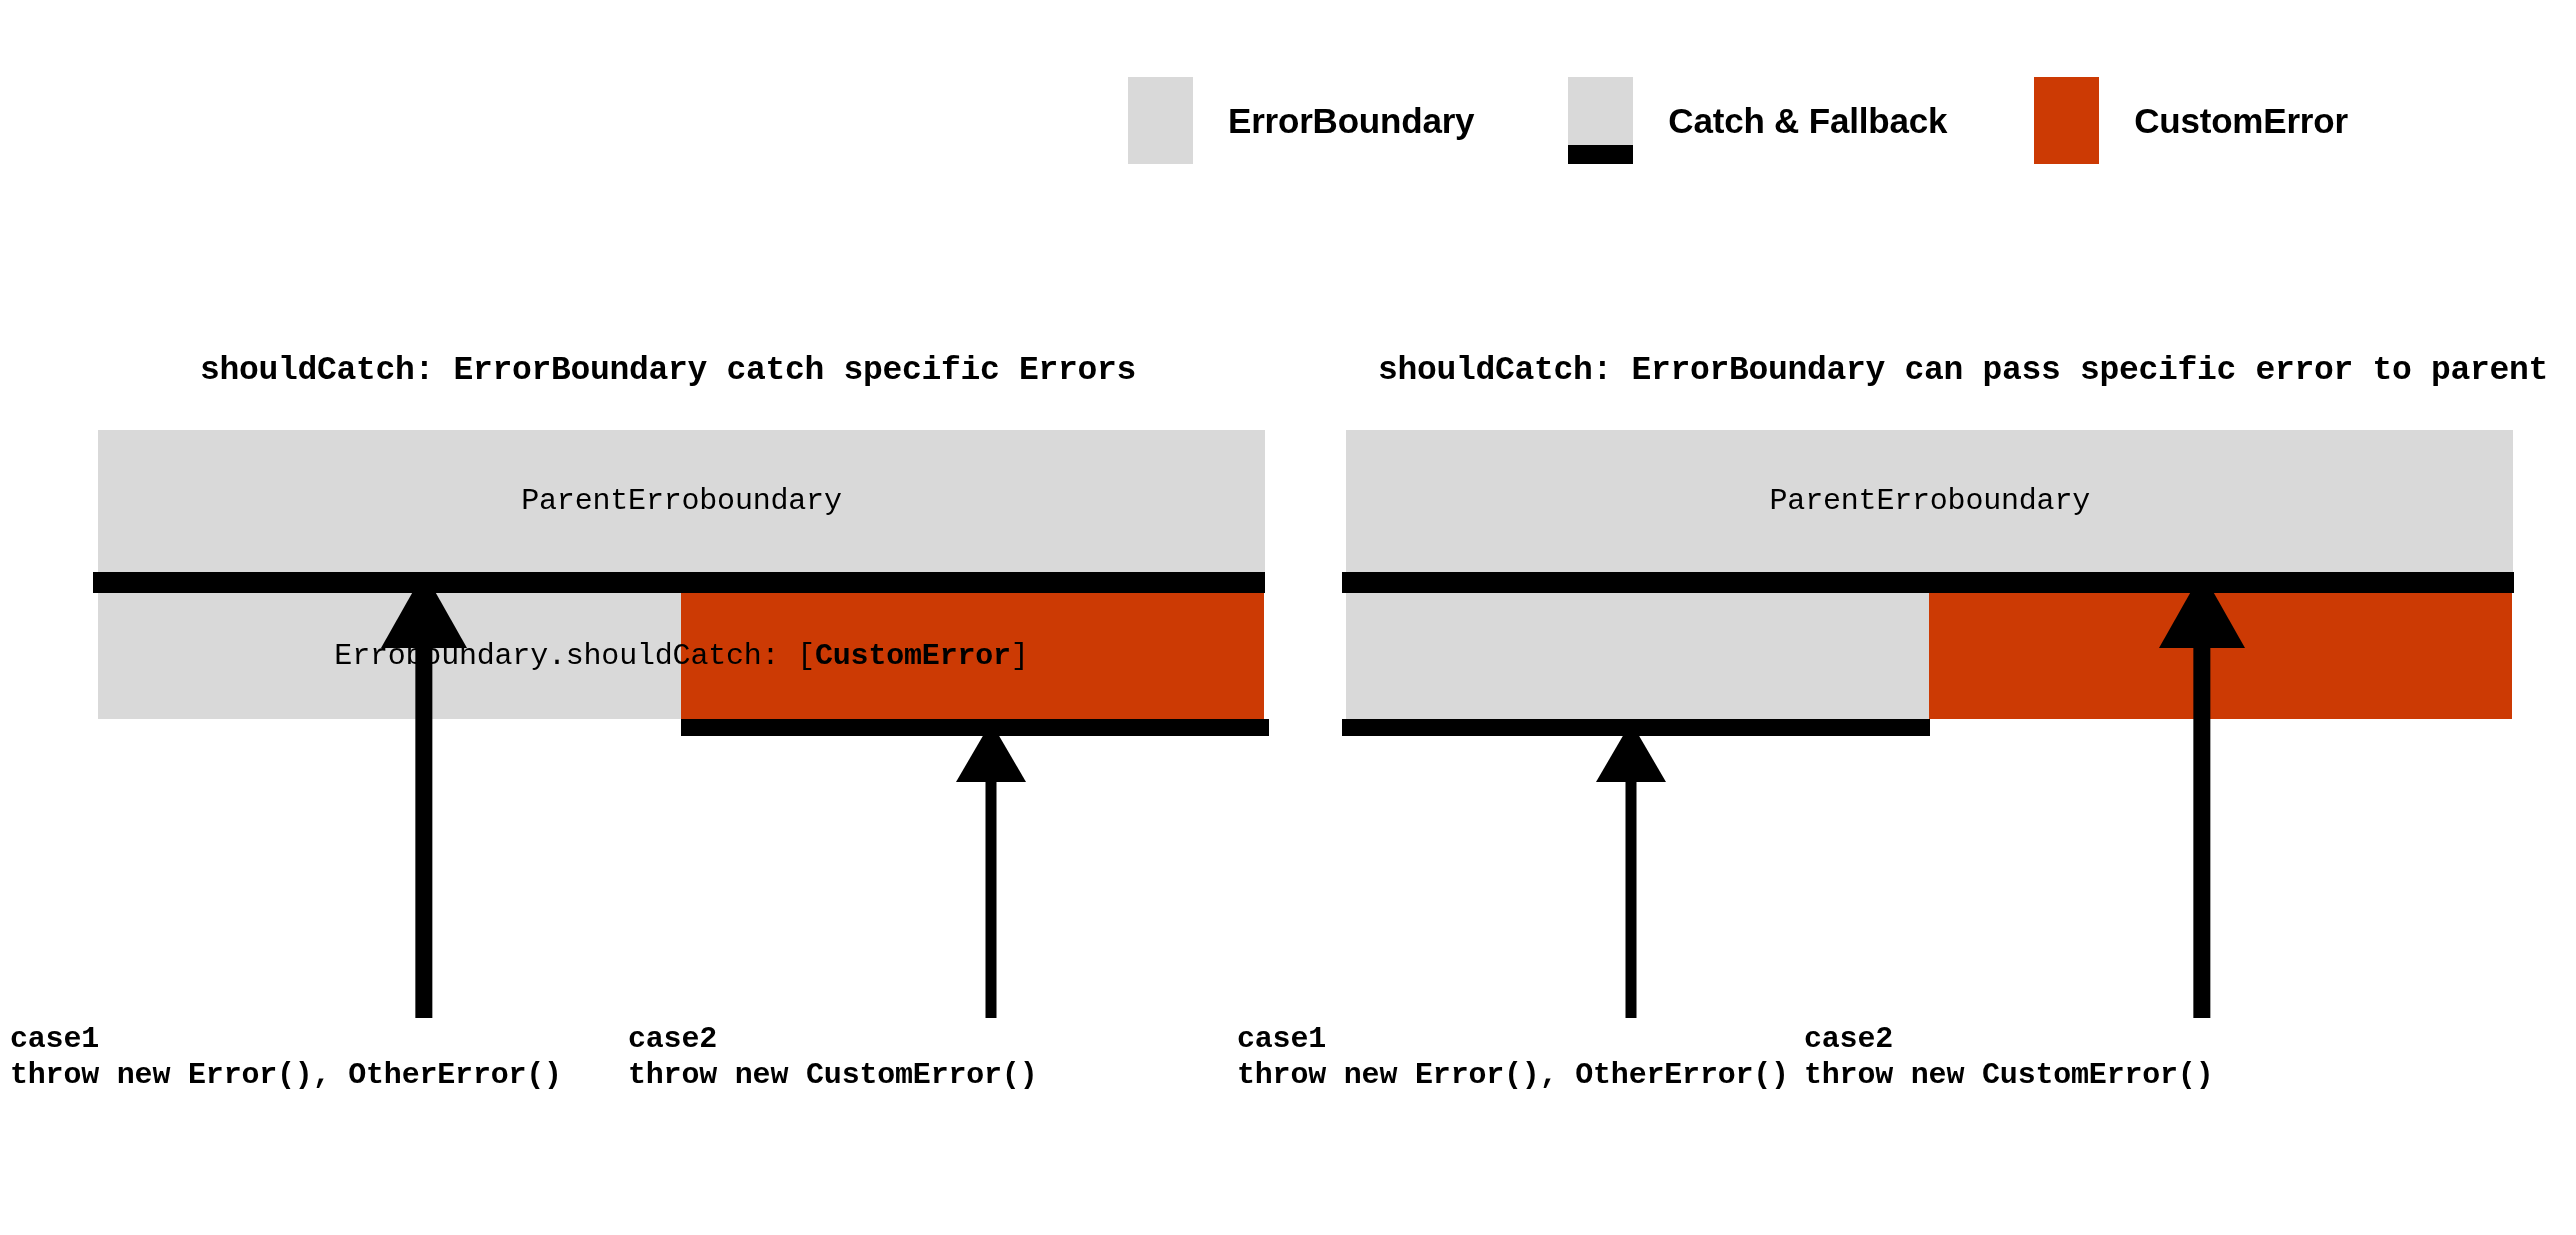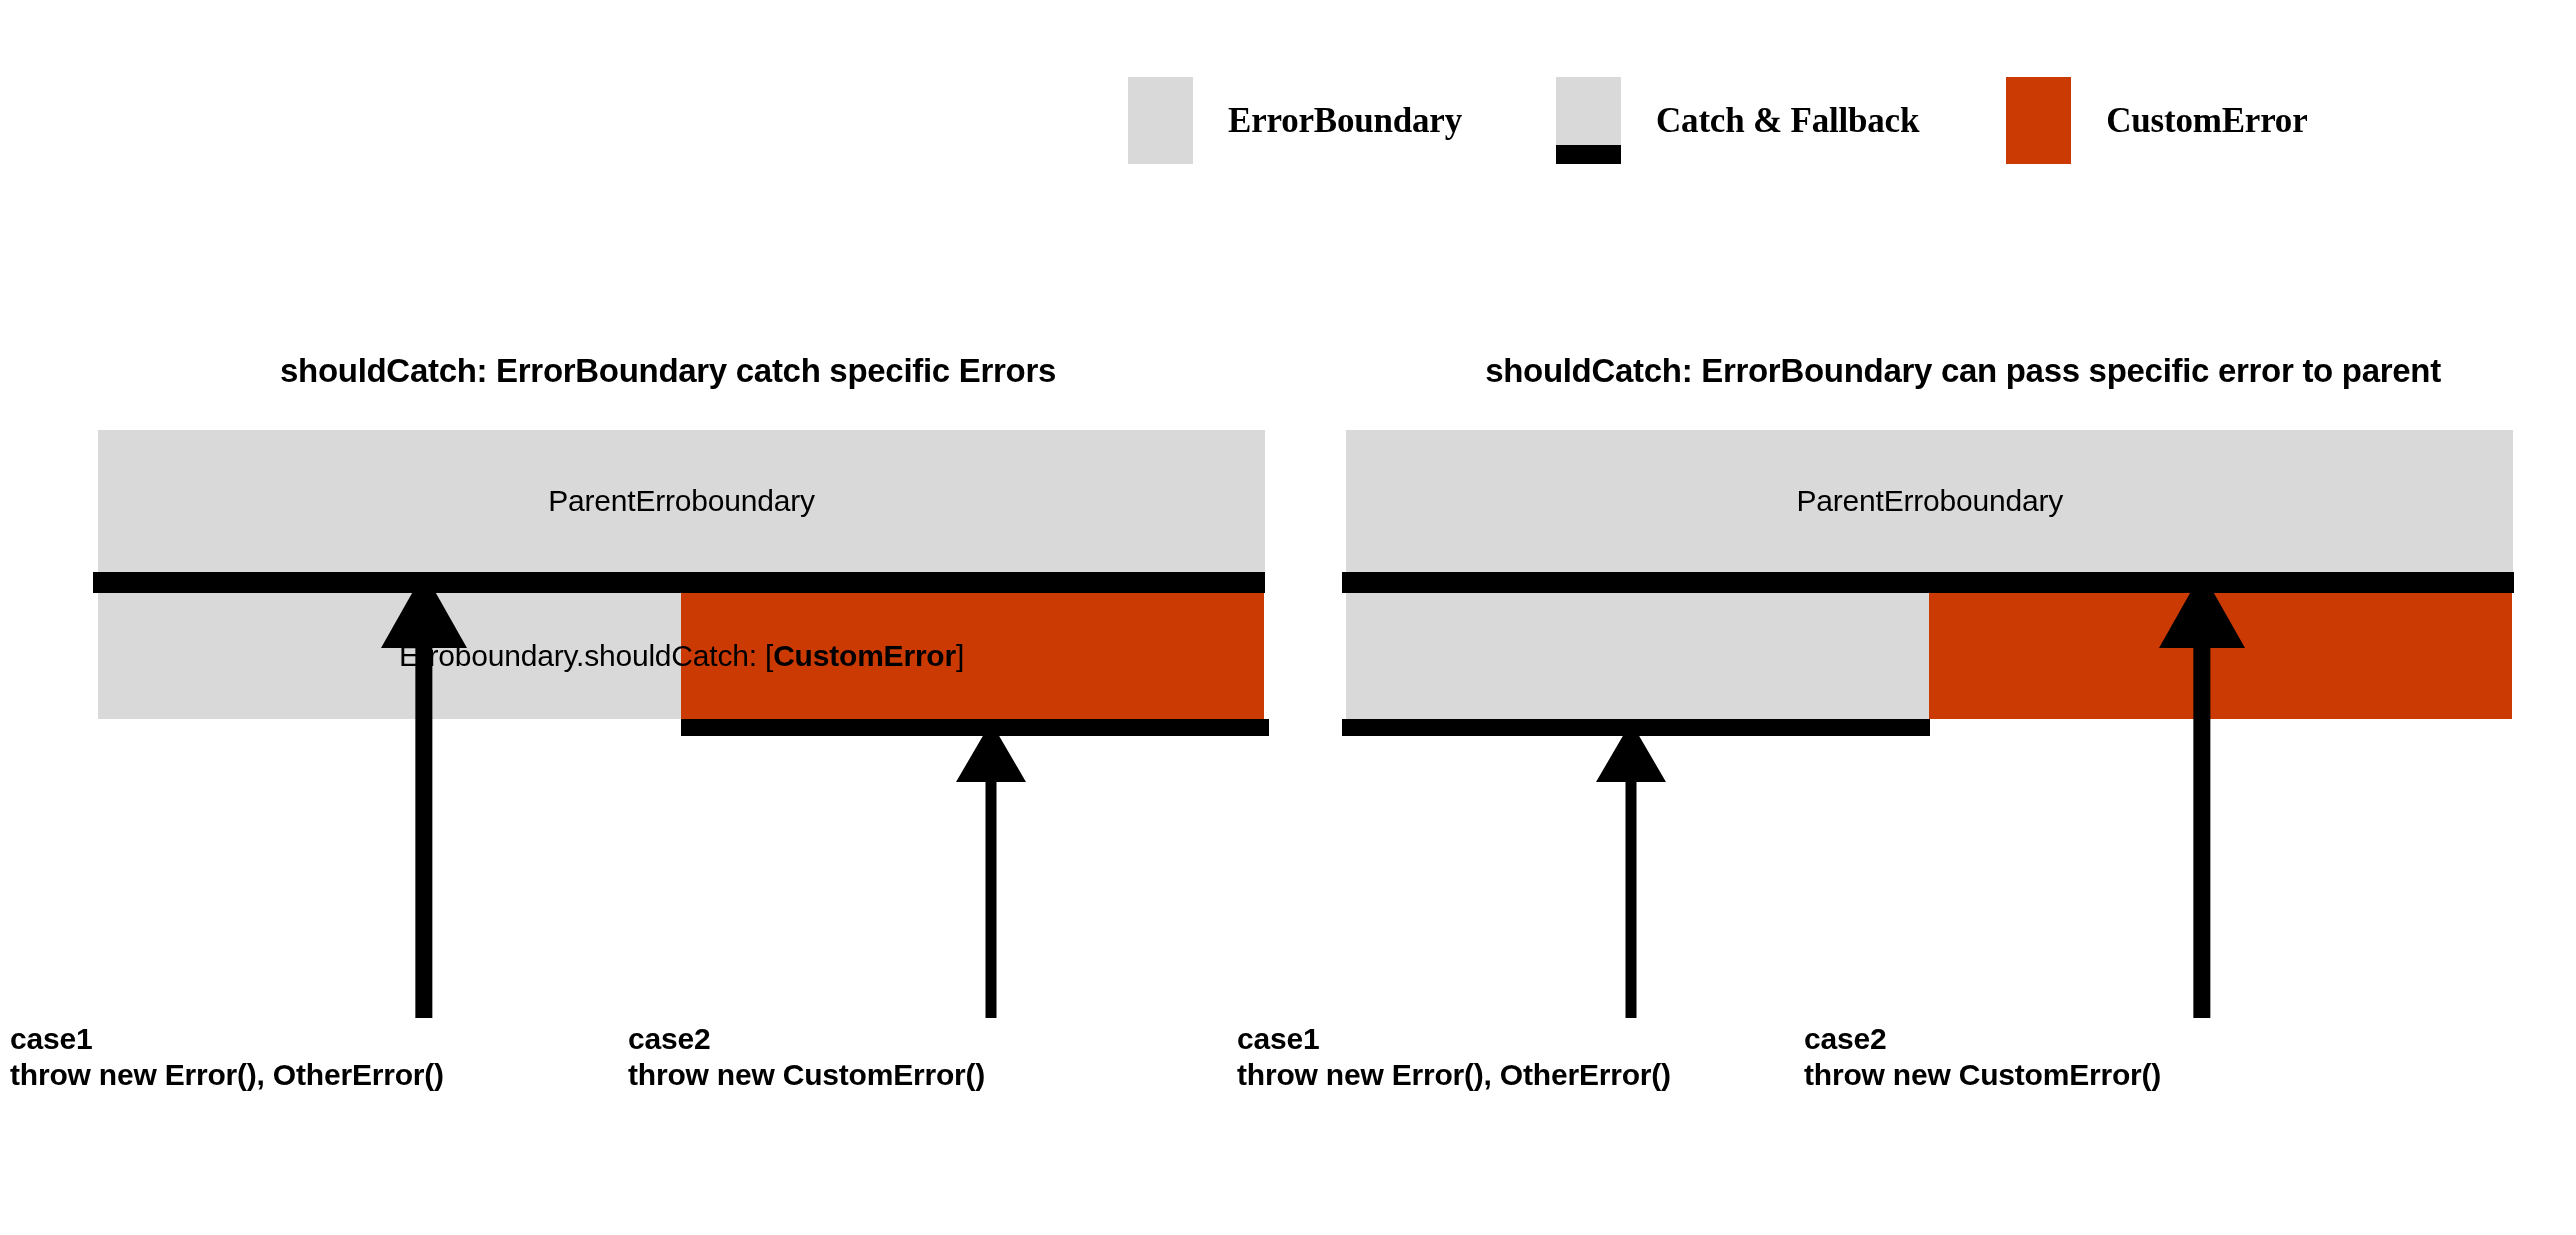--- a/index.html
+++ b/index.html
@@ -24,21 +24,20 @@
     width: 1388px;
     height: 91px;
     display: flex;
     flex-direction: row;
     align-items: center;
   }
   .legend-item {
     display: flex;
     flex-direction: row;
     align-items: center;
-    font-family: Liberation Serif, serif;
   }
   .legend-item.eb { margin-right: 66px; }
   .legend-item.cf { margin-right: 87px; padding-left: 28px; }
 
   .swatch {
     width: 65px;
     height: 87px;
     flex: none;
     position: relative;
   }
@@ -60,20 +59,21 @@
     font-size: 35px;
     font-weight: bold;
     white-space: nowrap;
     letter-spacing: -0.2px;
   }
 
   
   .panel {
     position: absolute;
     top: 347px;
+    font-family: Liberation Mono, monospace;
   }
   .panel.left  { left: 49px;  width: 1246px; }
   .panel.right { left: 1340px; width: 1246px; }
 
   .panel-title {
     font-size: 33px;
     font-weight: bold;
     text-align: center;
     letter-spacing: -0.3px;
     white-space: nowrap;

